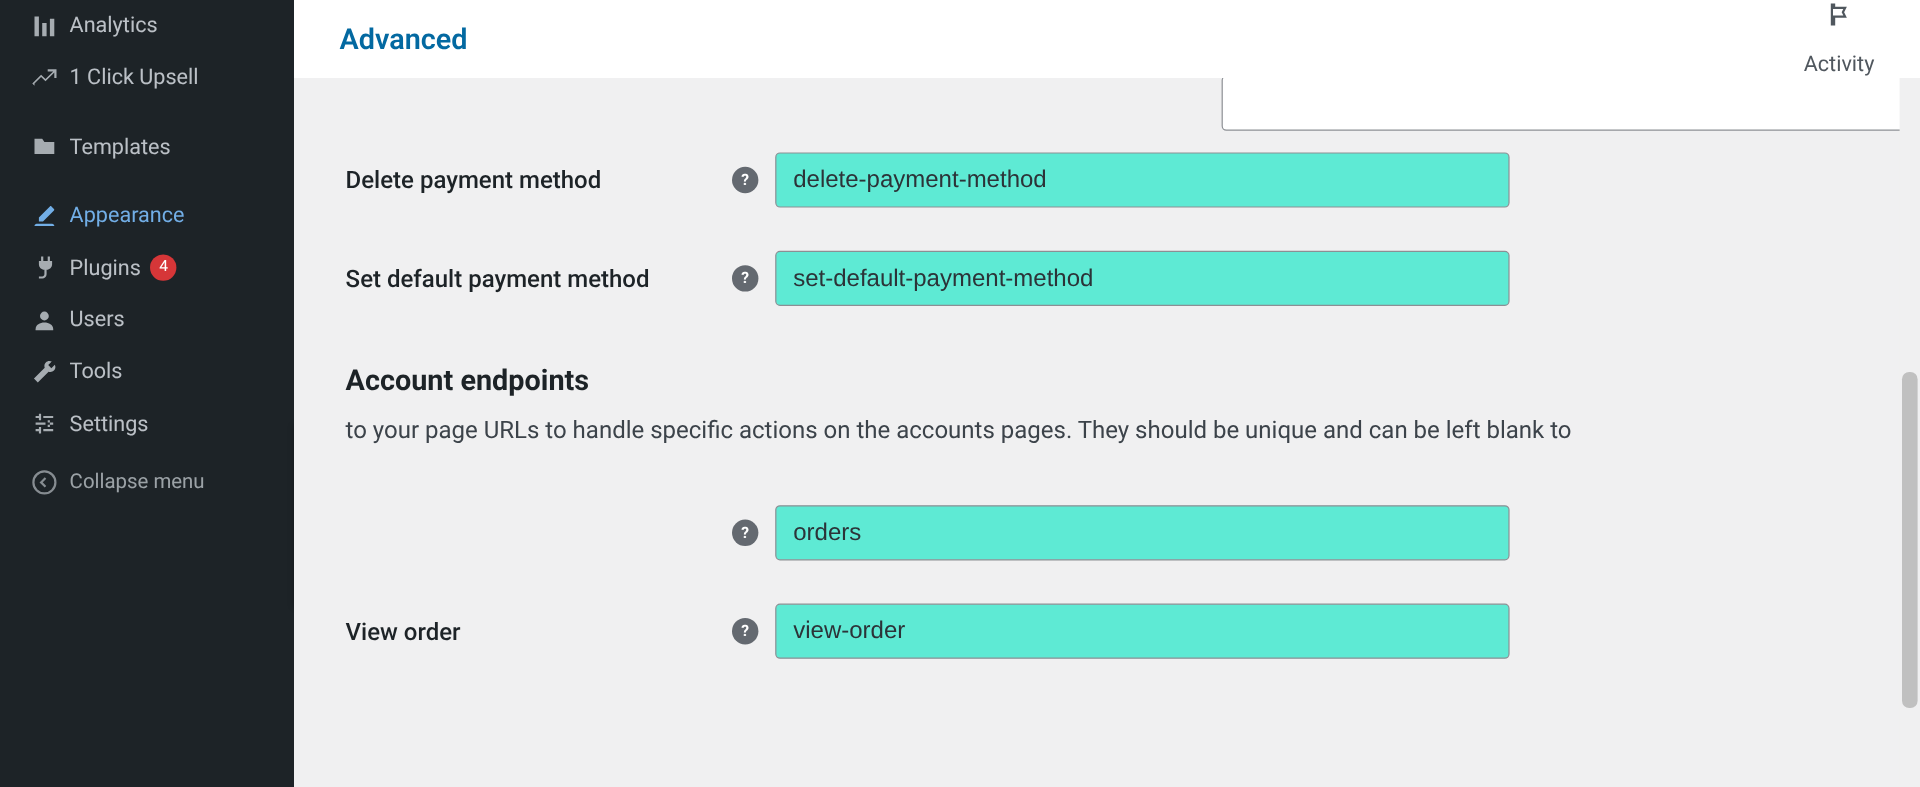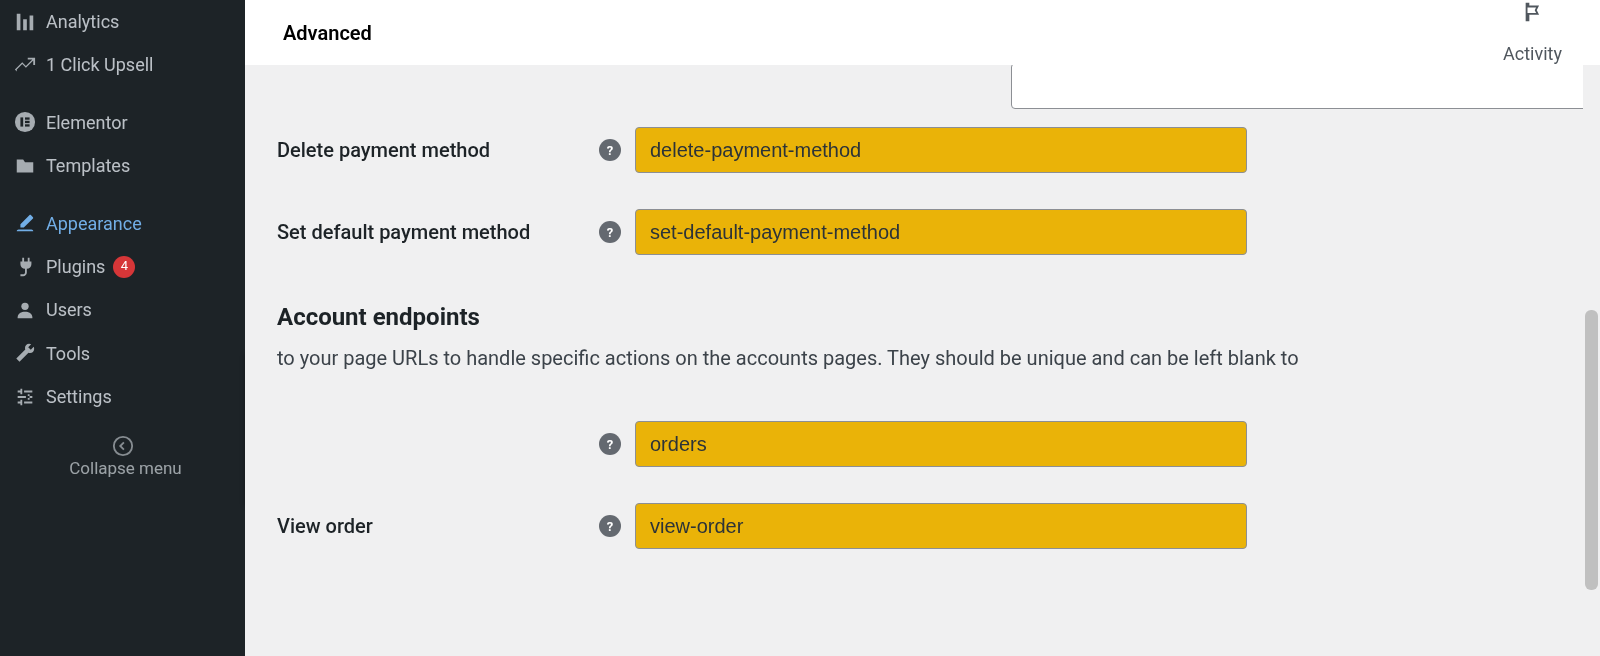--- a/index.html
+++ b/index.html
@@ -1,50 +1,50 @@
 <!DOCTYPE html>
 <html><head>
 <meta charset="utf-8">
 <style>
 * { box-sizing: border-box; margin: 0; padding: 0; }
 body { font-family: -apple-system, BlinkMacSystemFont, "Segoe UI", Roboto, sans-serif; font-size: 14px; overflow: hidden; width: 1600px; height: 656px; position: relative; background: #f0f0f1; }
 
 
 .sidebar { position: absolute; left: 0; top: 0; width: 245px; height: 656px; background: #1d2327; color: #f0f0f1; }
-.sidebar-item { display: flex; align-items: center; padding: 10px 10px 10px 10px; cursor: pointer; color: rgba(240,246,252,0.75); font-size: 18px; line-height: 1.3; }
+.sidebar-item { display: flex; align-items: center; padding: 10px 10px 10px 22px; cursor: pointer; color: rgba(240,246,252,0.75); font-size: 18px; line-height: 1.3; }
 .sidebar-item.active { color: #72aee6; }
 .sidebar-item.active .icon svg { fill: #72aee6; }
 .sidebar-item .icon { width: 30px; display: inline-flex; align-items: center; justify-content: center; flex-shrink: 0; }
 .sidebar-item .icon svg { width: 22px; height: 22px; fill: rgba(240,246,252,0.65); }
 .sidebar-item .label { margin-left: 6px; }
 .sidebar-item .nbadge { background: #d63638; color: #fff; border-radius: 11px; min-width: 22px; height: 22px; display: inline-flex; align-items: center; justify-content: center; font-size: 13px; margin-left: 8px; padding: 0 6px; }
 .sidebar-sep { height: 14px; }
 .sidebar-item.collapse { color: rgba(240,246,252,0.6); font-size: 17px; }
 .sidebar-item.collapse .icon svg { fill: rgba(240,246,252,0.5); }
 
 
 .flyout { position: absolute; left: 245px; top: 351px; width: 252px; background: #2c3338; padding: 14px 0; box-shadow: 0 3px 5px rgba(0,0,0,0.3); }
 .flyout::before { content: ""; position: absolute; left: -8px; top: 20px; border: 8px solid transparent; border-right-color: #2c3338; }
 .flyout-item { display: flex; align-items: center; padding: 10px 24px; color: rgba(240,246,252,0.78); font-size: 18px; cursor: pointer; }
 .flyout-item.current { color: #72aee6; border-left: 4px solid #72aee6; padding-left: 20px; }
 .flyout-item .tbadge { background: #d63638; color: #fff; border-radius: 11px; min-width: 22px; height: 22px; display: inline-flex; align-items: center; justify-content: center; font-size: 13px; margin-left: 10px; padding: 0 6px; }
 .flyout-item .beta { background: #d63638; color: #fff; border-radius: 4px; font-size: 14px; padding: 2px 8px; margin-left: 8px; }
 
 
 .topbar { position: absolute; left: 245px; top: 0; right: 0; height: 65px; background: #fff; display: flex; align-items: center; justify-content: space-between; padding: 0 38px; box-shadow: 0 1px 0 rgba(0,0,0,0.05); }
-.topbar .tab { font-size: 20px; font-weight: 600; color: #000000; }
+.topbar .tab { font-size: 24px; font-weight: 600; color: #0369a1; }
 .activity-wrap { display: flex; flex-direction: column; align-items: center; color: #50575e; font-size: 18px; cursor: pointer; gap: 20px;}
 .activity-wrap svg { width: 22px; height: 22px; fill: #50575e; }
 
 
-.content { position: absolute; left: 245px; top: 65px; right: 0; bottom: 0; background: #f0f0f1; padding: 6px 0 0 0; overflow: hidden; }
+.content { position: absolute; left: 245px; top: 65px; right: 0; bottom: 0; background: #f0f0f1; padding: 6px 0 0 11px; overflow: hidden; }
 .form-row { display: flex; align-items: center; padding: 18px 0 18px 32px; }
 .form-row .lbl { width: 322px; font-size: 20px; color: #1d2327; font-weight: 500; }
 .form-row .help { width: 22px; height: 22px; border-radius: 50%; background: #646970; color: #fff; display: inline-flex; align-items: center; justify-content: center; font-size: 13px; margin-right: 14px; cursor: help; font-weight: bold; }
-.form-row input[type=text] { width: 612px; height: 46px; border: 1px solid #8c8f94; border-radius: 4px; padding: 0 14px; font-size: 20px; color: #2c3338; background: #eab308; }
+.form-row input[type=text] { width: 612px; height: 46px; border: 1px solid #8c8f94; border-radius: 4px; padding: 0 14px; font-size: 20px; color: #2c3338; background: #5eead4; }
 .section-h { font-size: 24px; font-weight: 700; color: #1d2327; padding: 30px 0 6px 32px; }
 .section-desc { font-size: 20px; color: #3c434a; padding: 6px 32px 22px 32px; line-height: 1.5; }
 .ghost-input { width: 612px; height: 46px; border: 1px solid #8c8f94; border-radius: 4px; background: #fff; margin-left: 390px; margin-top: -8px; }
 .ghost-wrap { padding: 0 0 0 32px; display: flex; }
 .vscroll { position: absolute; right: 0; top: 65px; bottom: 0; width: 17px; background: #f0f0f1; }
 .vscroll .thumb { position: absolute; right: 2px; top: 245px; width: 13px; height: 280px; background: #c0c0c0; border-radius: 6px; }
 </style>
 </head>
 <body>
 
@@ -65,32 +65,20 @@
         <svg viewBox="0 0 24 24">
           <path d="M3 17l6-6 4 4 8-8v5h2V4h-8v2h5l-7 7-4-4-8 8 2 2z"></path>
         </svg>
       </span>
     <span class="label">1 Click Upsell</span>
   </div>
 
 
   <div class="sidebar-sep"></div>
 
-  <div class="sidebar-item">
-    <span class="icon">
-        <svg viewBox="0 0 24 24">
-          <circle cx="12" cy="12" r="11" fill="rgba(240,246,252,0.65)"></circle>
-          <rect x="7" y="7" width="3" height="10" fill="#1d2327"></rect>
-          <rect x="12" y="7" width="5" height="2.5" fill="#1d2327"></rect>
-          <rect x="12" y="10.7" width="5" height="2.5" fill="#1d2327"></rect>
-          <rect x="12" y="14.5" width="5" height="2.5" fill="#1d2327"></rect>
-        </svg>
-      </span>
-    <span class="label">Elementor</span>
-  </div>
 
   <div class="sidebar-item">
     <span class="icon">
         <svg viewBox="0 0 24 24">
           <path d="M3 5h7l2 3h9v11H3V5z"></path>
         </svg>
       </span>
     <span class="label">Templates</span>
   </div>
 
@@ -136,21 +124,21 @@
 
   <div class="sidebar-item">
     <span class="icon">
         <svg viewBox="0 0 24 24">
           <path d="M4 5h3V3h2v6H7V7H4V5zm7 0h9v2h-9V5zM4 11h9v2H4v-2zm11 0V9h2v6h-2v-2h5v-2h-5zM4 17h3v-2h2v6H7v-2H4v-2zm7 0h9v2h-9v-2z"></path>
         </svg>
       </span>
     <span class="label">Settings</span>
   </div>
 
-  <div class="sidebar-item collapse" style="margin-top:6px;flex-direction:column;">
+  <div class="sidebar-item collapse" style="margin-top:6px;">
     <span class="icon">
         <svg viewBox="0 0 24 24">
           <circle cx="12" cy="12" r="10" fill="none" stroke="rgba(240,246,252,0.5)" stroke-width="2"></circle>
           <path d="M13 8l-4 4 4 4" stroke="rgba(240,246,252,0.5)" stroke-width="2" fill="none"></path>
         </svg>
       </span>
     <span class="label">Collapse menu</span>
   </div>
 </nav>
 

